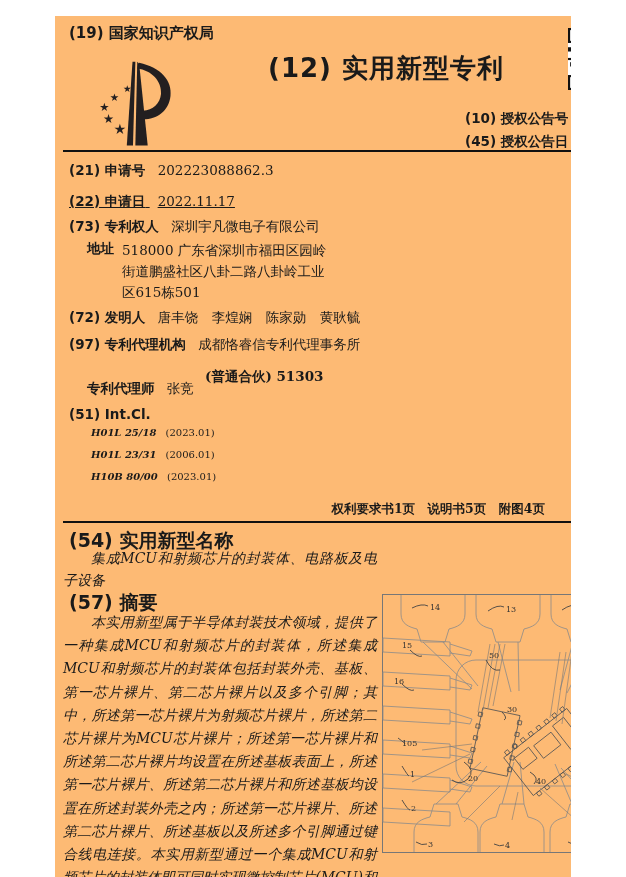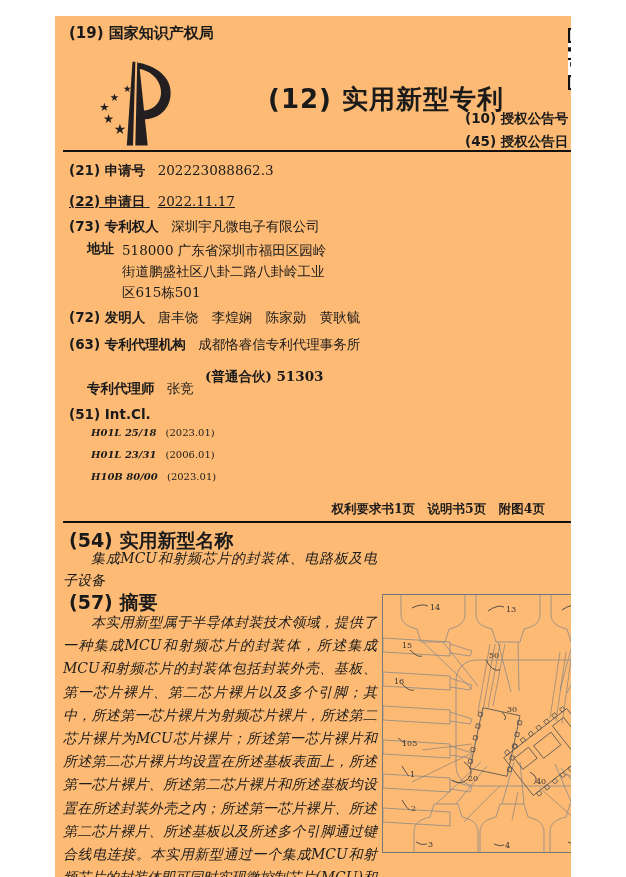--- a/index.html
+++ b/index.html
@@ -6,21 +6,21 @@
   html,body { background:#fff; }
   .page {
     position:relative; width:516px; height:877px; margin:16px auto;
     background:#fdba74; color:#1a1a1a; overflow:hidden;
     font-family:"DejaVu Serif","Liberation Serif",serif;
   }
   .abs { position:absolute; }
   .lbl { font-family:"DejaVu Sans","Liberation Sans",sans-serif; font-weight:bold; }
   .val { font-family:"DejaVu Serif","Liberation Serif",serif; font-weight:normal; }
   .office { left:14px; top:8px; font-size:15px; }
-  .doctype { left:213px; top:66px; font-size:26px; letter-spacing:1px; }
+  .doctype { left:213px; top:35px; font-size:26px; letter-spacing:1px; }
   .pubrow { left:410px; font-size:13.5px; white-space:nowrap; }
   .pubrow .val { margin-left:4px; }
   .rule { left:8px; width:610px; height:2px; background:#111; }
   .bib { left:14px; font-size:13.5px; white-space:nowrap; }
   .bib .val { margin-left:8px; }
   .addr { left:32px; font-size:13.5px; }
   .addr .val { display:inline-block; vertical-align:top; width:214px; margin-left:8px; white-space:normal; line-height:21px; }
   .agent { left:32px; font-size:13.5px; }
   .agency2 { left:150px; font-size:13.5px; }
   .intcl-row { left:36px; font-size:10px; white-space:nowrap;text-align:right; }
@@ -157,21 +157,21 @@
   <div class="abs addr" style="top:224px;">
     <span class="lbl">地址</span><span class="val">518000 广东省深圳市福田区园岭街道鹏盛社区八卦二路八卦岭工业区615栋501</span>
   </div>
 
   <div class="abs bib" style="top:293px;">
     <span class="lbl">(72) 发明人</span>
     <span class="val">唐丰饶　李煌娴　陈家勋　黄耿毓</span>
   </div>
 
   <div class="abs bib" style="top:320px;">
-    <span class="lbl">(63) 专利代理机构</span>
+    <span class="lbl">(97) 专利代理机构</span>
     <span class="val">成都恪睿信专利代理事务所</span>
   </div>
   <div class="abs agency2 val" style="top:352px; font-size:13.5px;font-weight:bold;">(普通合伙) 51303</div>
   <div class="abs agent" style="top:364px;">
     <span class="lbl">专利代理师</span>
     <span class="val" style="margin-left:8px;">张竞</span>
   </div>
 
   <div class="abs bib lbl" style="top:390px;">(51) Int.Cl.</div>
   <div class="abs intcl-row" style="top:411px;">

